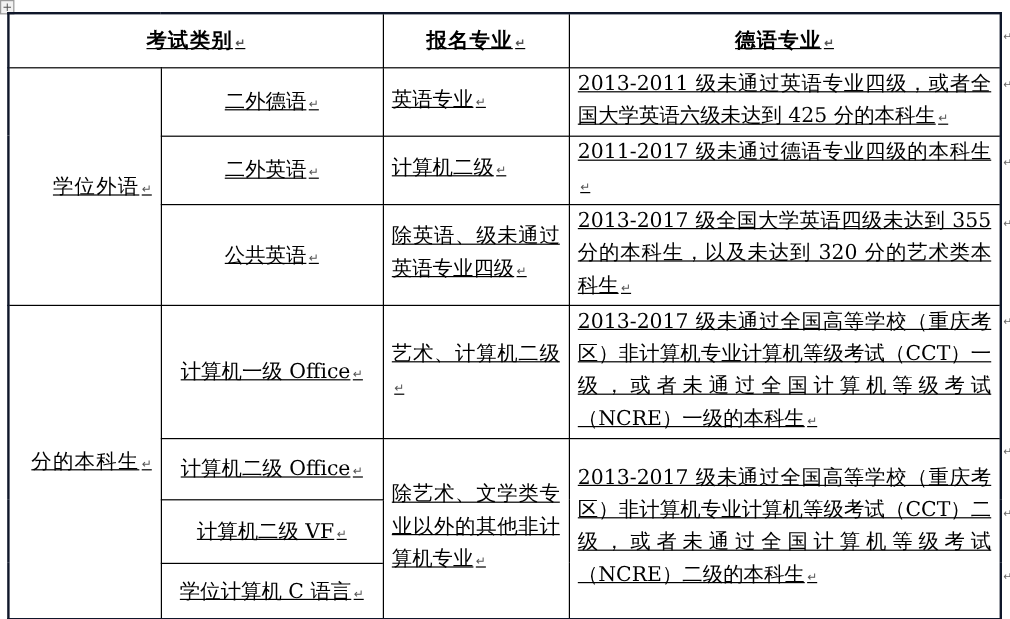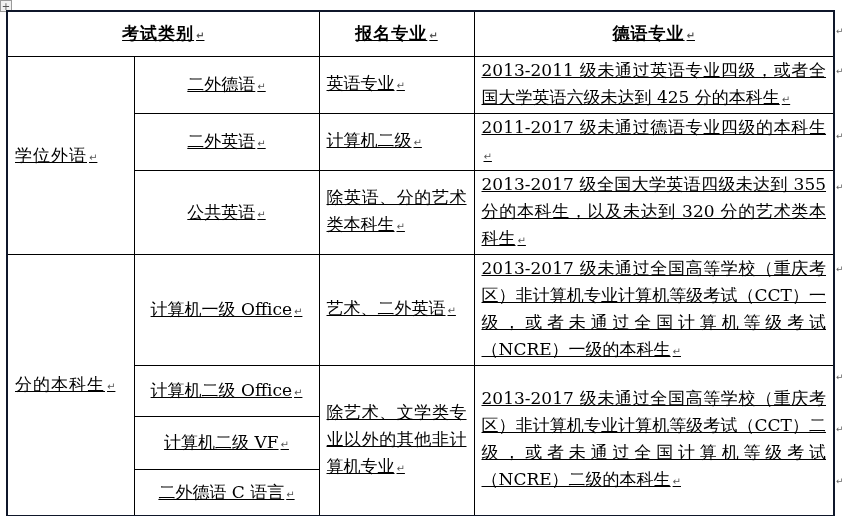--- a/index.html
+++ b/index.html
@@ -46,21 +46,21 @@
   tr.r-5      { height: 51px; }
   tr.r-6      { height: 53px; }
   tr.r-7      { height: 47px; }
 
   th.hcell {
     font-weight: bold;
     text-align: center;
     letter-spacing: 1px;
     font-size: 17px;
   }
-  td.cat   { text-align: left; letter-spacing: 1px; }
+  td.cat   { text-align: right; letter-spacing: 1px; }
   td.exam  { text-align: center; }
   td.major {
     text-align: justify;
     line-height: 27px;
     padding: 2px 8px;
   }
   td.target {
     text-align: justify;
     line-height: 27px;
     padding: 2px 6px 2px 8px;
@@ -147,36 +147,36 @@
       <td class="target">
         <span>2011-2017 级未通过德语专业四级的本科生</span><span class="pm">↵</span>
       </td>
     </tr>
 
     <tr class="r-3">
       <td class="exam">
         <span>公共英语</span><span class="pm">↵</span>
       </td>
       <td class="major">
-        <span>除英语、分的艺术类本科生</span><span class="pm">↵</span>
+        <span>除英语、级未通过英语专业四级</span><span class="pm">↵</span>
       </td>
       <td class="target">
         <span>2013-2017 级全国大学英语四级未达到 355 分的本科生，以及未达到 320 分的艺术类本科生</span><span class="pm">↵</span>
       </td>
     </tr>
 
     <tr class="r-4">
       <td class="cat" rowspan="4">
         <span>分的本科生</span><span class="pm">↵</span>
       </td>
       <td class="exam">
         <span>计算机一级 Office</span><span class="pm">↵</span>
       </td>
       <td class="major">
-        <span>艺术、二外英语</span><span class="pm">↵</span>
+        <span>艺术、计算机二级</span><span class="pm">↵</span>
       </td>
       <td class="target">
         <span>2013-2017 级未通过全国高等学校（重庆考区）非计算机专业计算机等级考试（CCT）一级，或者未通过全国计算机等级考试（NCRE）一级的本科生</span><span class="pm">↵</span>
       </td>
     </tr>
 
     <tr class="r-5">
       <td class="exam">
         <span>计算机二级 Office</span><span class="pm">↵</span>
       </td>
@@ -189,21 +189,21 @@
     </tr>
 
     <tr class="r-6">
       <td class="exam">
         <span>计算机二级 VF</span><span class="pm">↵</span>
       </td>
     </tr>
 
     <tr class="r-7">
       <td class="exam">
-        <span>二外德语 C 语言</span><span class="pm">↵</span>
+        <span>学位计算机 C 语言</span><span class="pm">↵</span>
       </td>
     </tr>
   </tbody>
     </table>
 
   <span class="row-mark rm-0">↵</span>
   <span class="row-mark rm-1">↵</span>
   <span class="row-mark rm-2">↵</span>
   <span class="row-mark rm-3">↵</span>
   <span class="row-mark rm-4">↵</span>

